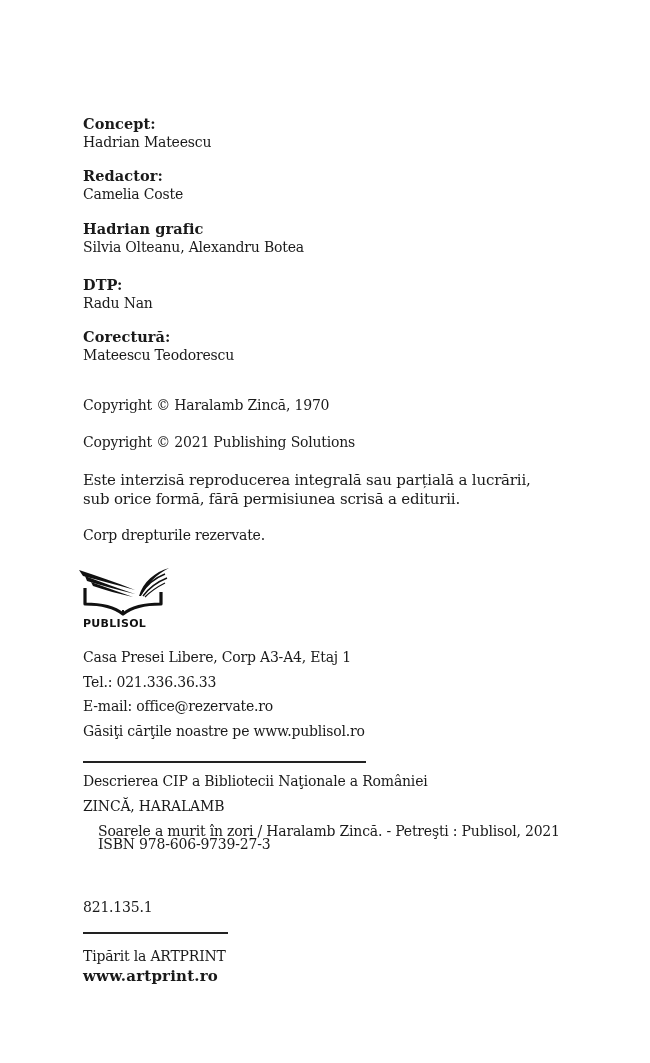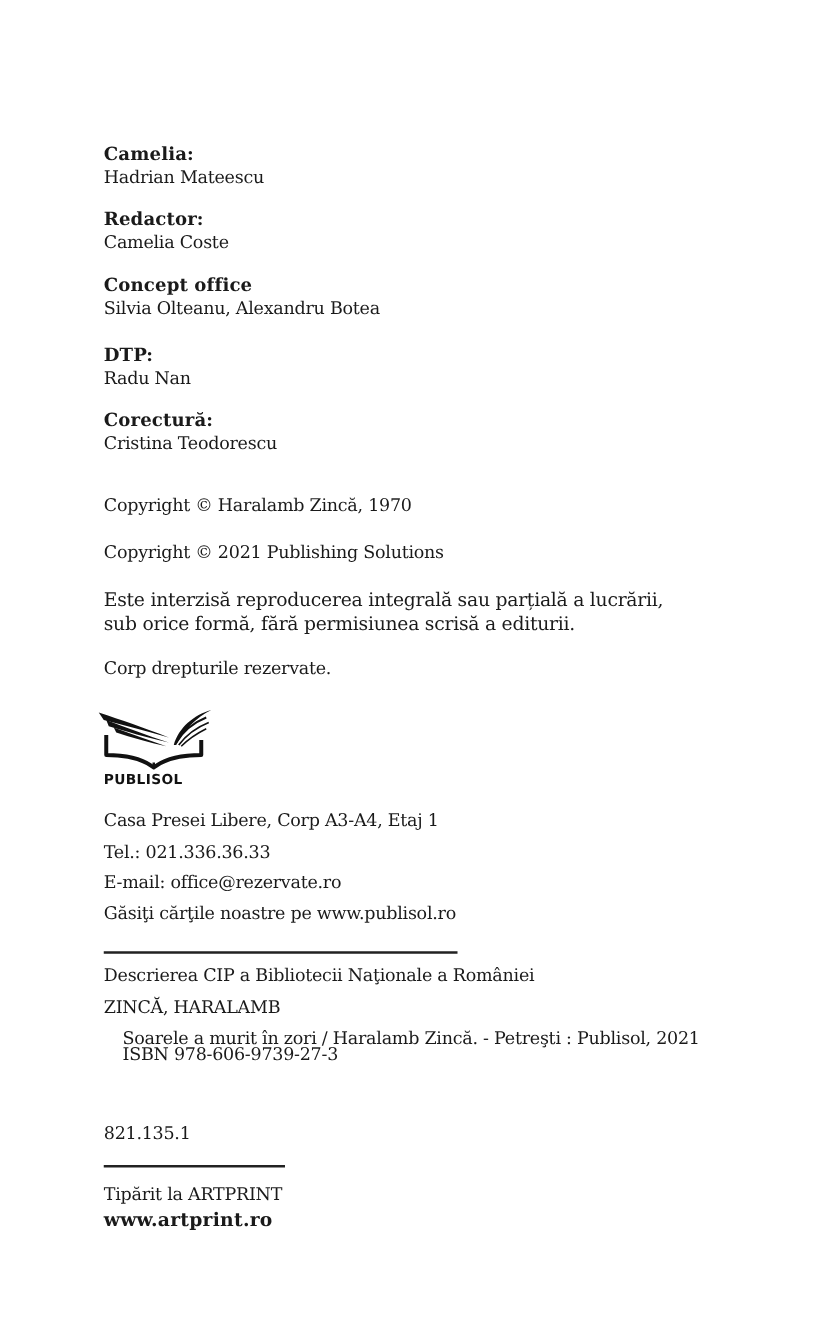--- a/index.html
+++ b/index.html
@@ -67,34 +67,34 @@
       font-size: 15px;
       letter-spacing: 0.2px;
       text-align: right;
     }
   </style>
 </head>
 <body>
 
 <div class="page">
 
-  <div class="abs label" style="top:115px">Camelia:</div>
+  <div class="abs label" style="top:115px">Concept:</div>
   <div class="abs txt" style="top:134px">Hadrian Mateescu</div>
 
   <div class="abs label" style="top:167px">Redactor:</div>
   <div class="abs txt" style="top:186px">Camelia Coste</div>
 
-  <div class="abs label" style="top:220px">Concept office</div>
+  <div class="abs label" style="top:220px">Hadrian grafic</div>
   <div class="abs txt" style="top:239px">Silvia Olteanu, Alexandru Botea</div>
 
   <div class="abs label" style="top:276px">DTP:</div>
   <div class="abs txt" style="top:295px">Radu Nan</div>
 
   <div class="abs label" style="top:328px">Corectură:</div>
-  <div class="abs txt" style="top:347px">Cristina Teodorescu</div>
+  <div class="abs txt" style="top:347px">Mateescu Teodorescu</div>
 
   <div class="abs txt" style="top:397px">Copyright © Haralamb Zincă, 1970</div>
   <div class="abs txt" style="top:434px">Copyright © 2021 Publishing Solutions</div>
 
   <div class="abs para" style="top:471px">Este interzisă reproducerea integrală sau parțială a lucrării, sub orice formă, fără permisiunea scrisă a editurii.</div>
   <div class="abs txt" style="top:527px">Corp drepturile rezervate.</div>
 
   <div class="logo" style="top:566px">
     <svg width="95" height="52" viewBox="0 0 95 52">
 

